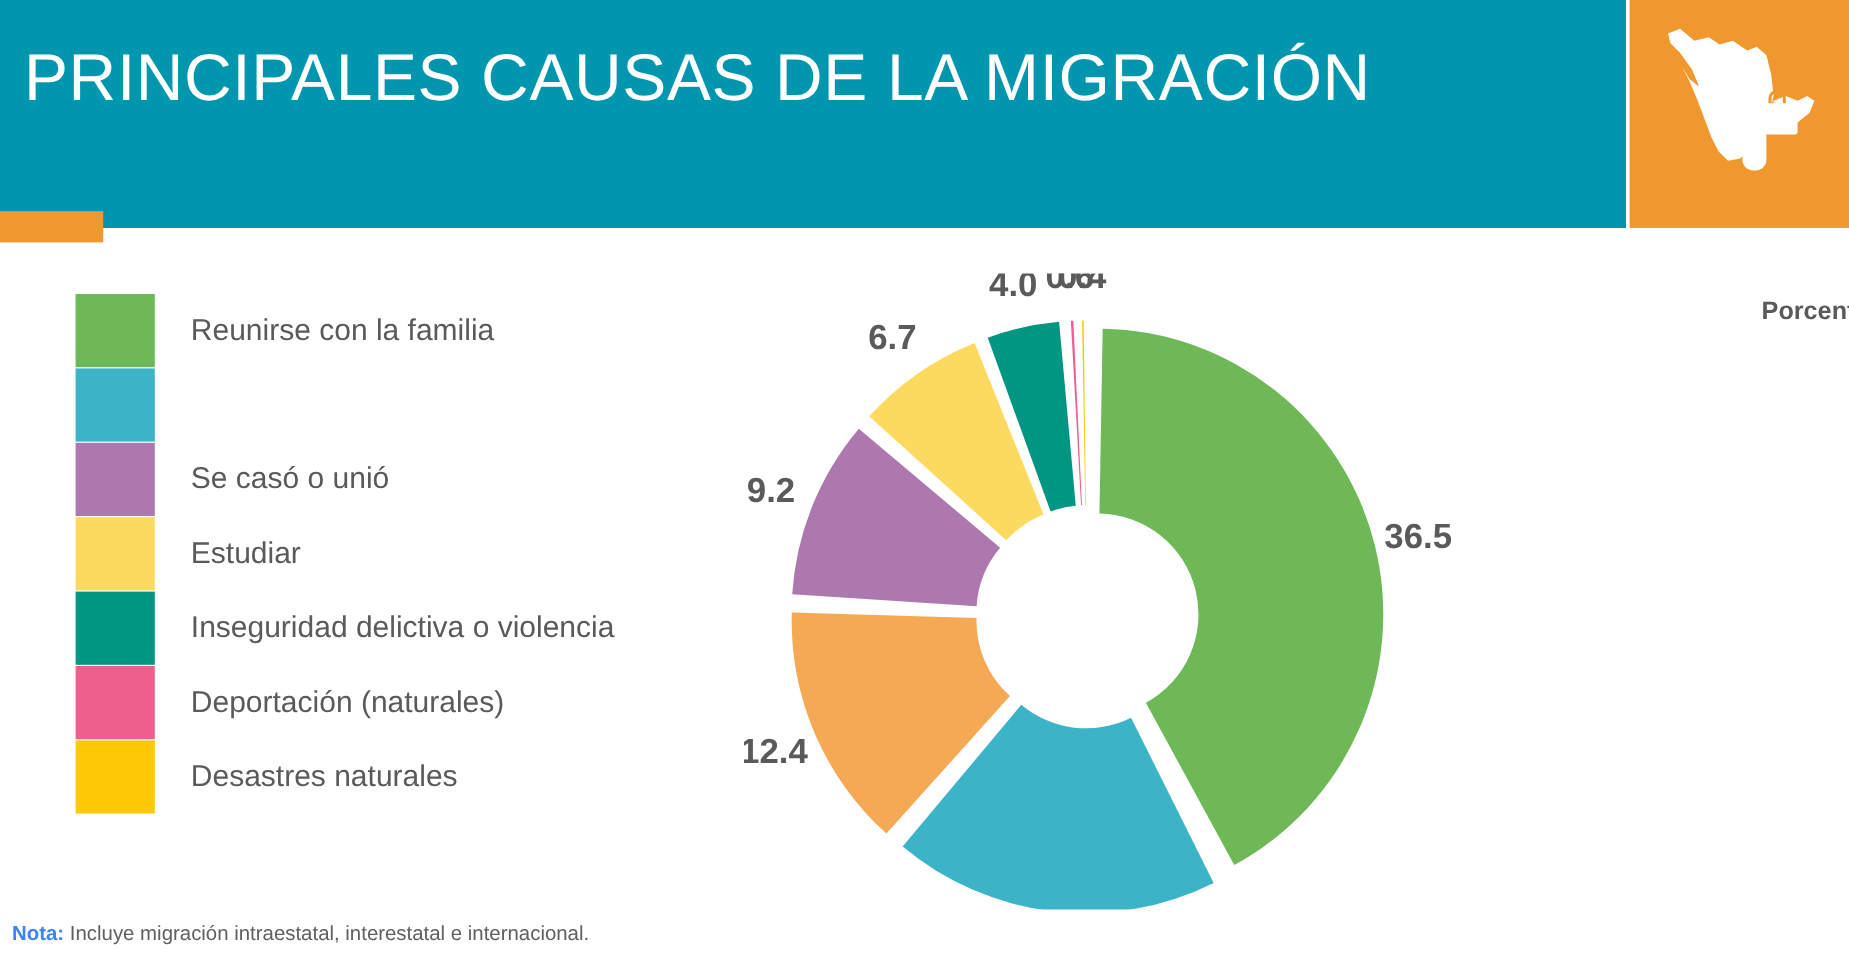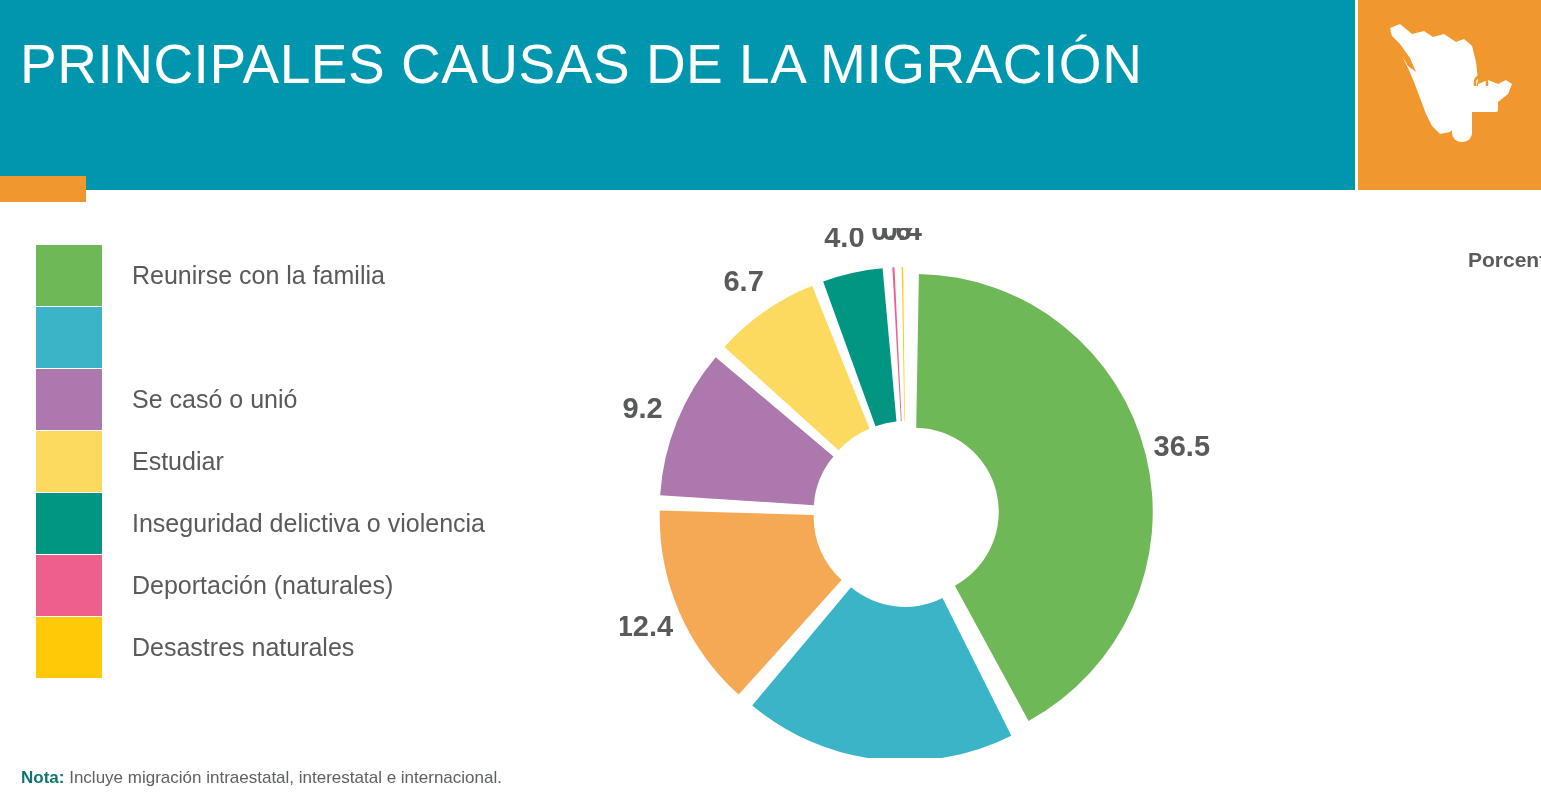--- a/index.html
+++ b/index.html
@@ -25,21 +25,21 @@
     color:#ffffff;letter-spacing:.5px;white-space:nowrap;
   }
   .accent-tab{
     position:absolute;left:0;top:176px;width:86px;height:26px;
     background:#f0982d;
   }
   .logo-svg{position:absolute;left:28px;top:22px;}
 
   
   .legend{position:absolute;left:36px;top:245px;width:560px;}
-  .legend-row{position:relative;height:62px;}
+  .legend-row{position:relative;height:62px;margin-left:27px;}
   .legend-swatch{
     position:absolute;left:0;top:0;width:66px;height:61px;
   }
   .legend-label{
     position:absolute;left:96px;top:0;height:61px;
     display:flex;align-items:center;
     font-size:25px;color:#595a5c;white-space:nowrap;
   }
 
   
@@ -54,21 +54,21 @@
   .porcentaje{
     position:absolute;left:1468px;top:248px;
     font-size:21px;font-weight:bold;color:#595a5c;white-space:nowrap;
   }
 
   
   .note{
     position:absolute;left:10px;top:768px;
     font-size:17px;color:#5e6062;white-space:nowrap;
   }
-  .note b{color:#0f766e;font-weight:bold;margin-left:11px;}
+  .note b{color:#3b82f6;font-weight:bold;}
 </style>
 </head>
 <body>
 
 <div class="header-band"></div>
 
 <div class="header-title">PRINCIPALES CAUSAS DE LA MIGRACIÓN</div>
 
 <div class="header-logo-panel">
   <svg class="logo-svg" width="130" height="140" viewBox="0 0 130 140">

